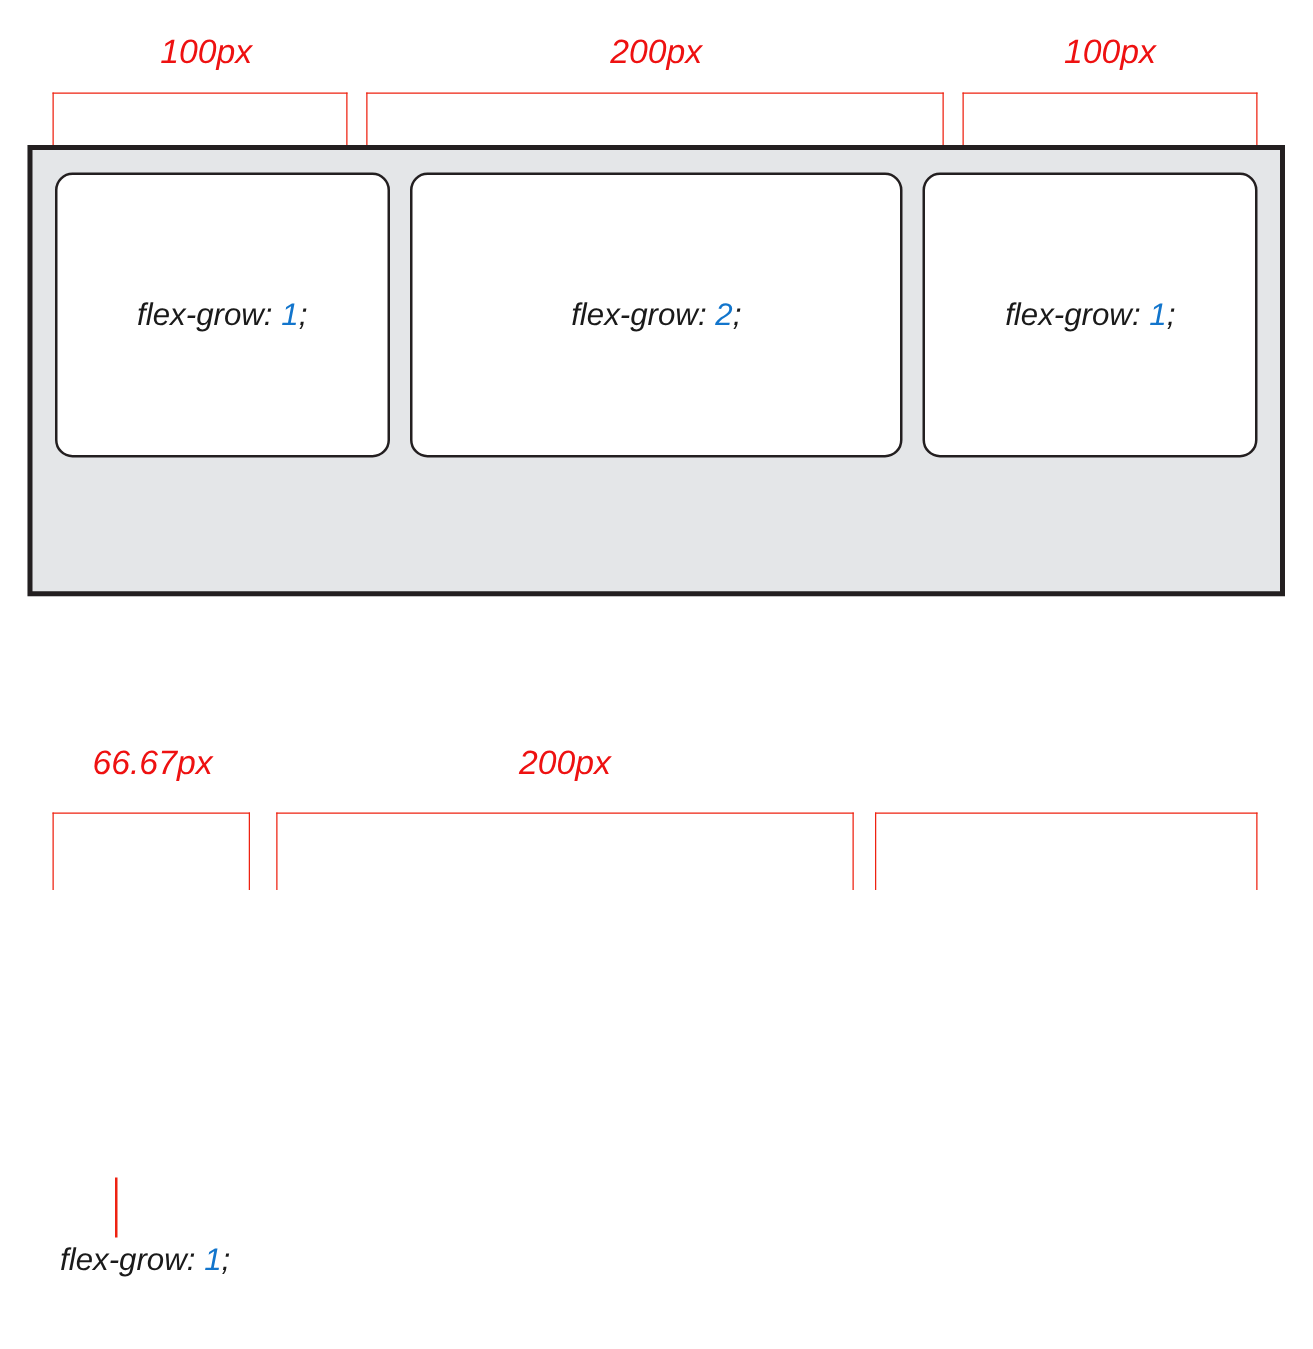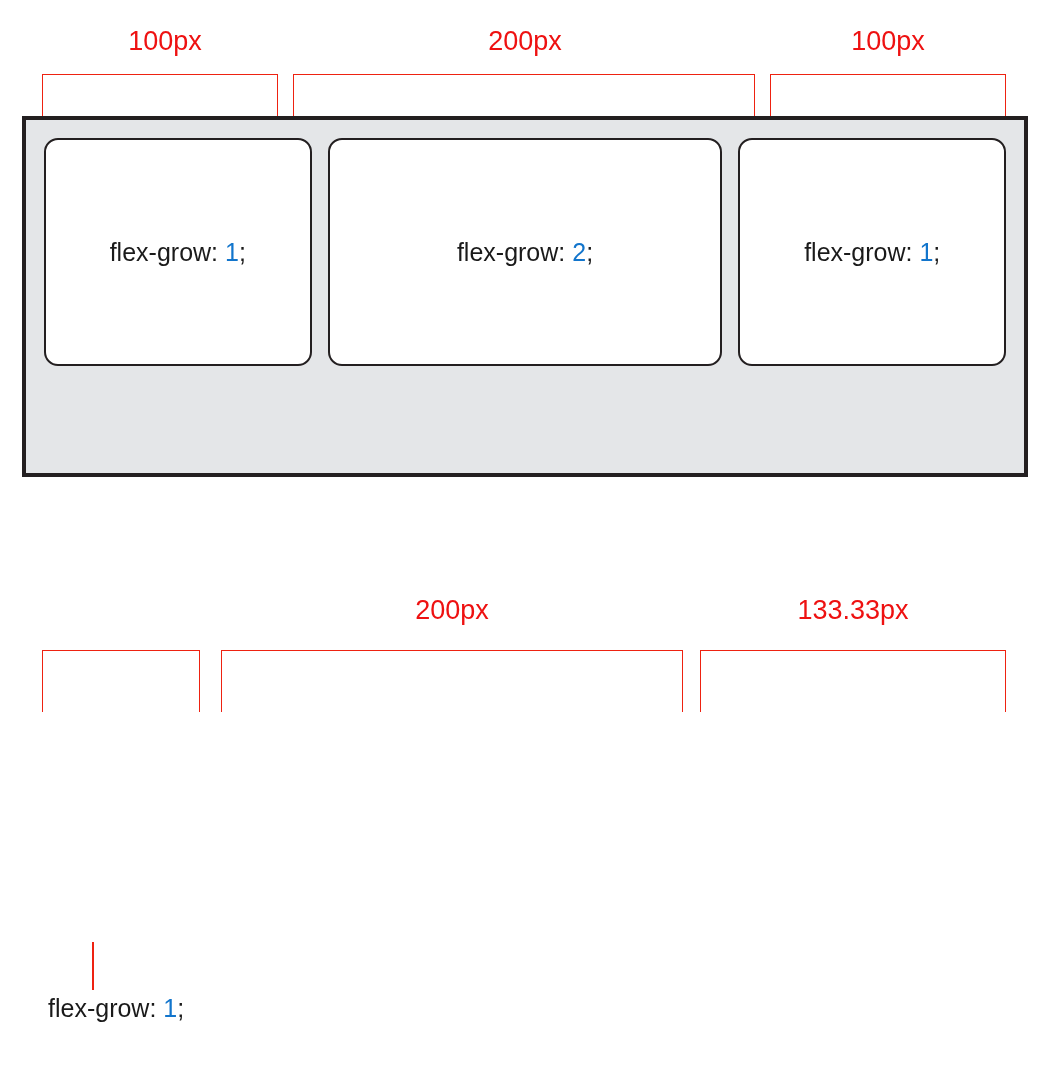--- a/index.html
+++ b/index.html
@@ -13,20 +13,21 @@
     position: relative;
     font-family: "Liberation Sans", sans-serif;
     overflow: hidden;
   }
 
   
   .figure {
     position: absolute;
     left: 0;
     width: 882px;
+    font-style: italic;
   }
   #figure-1 { top: 0;   height: 540px; }
   #figure-2 { top: 560px; height: 519px; }
 
   
   .bracket-layer {
     position: absolute;
     left: 0;
     top: 0;
     width: 1050px;
@@ -129,26 +130,26 @@
     </div>
     <div class="flex-item f1-item-3">
       <span class="item-label">flex-grow:</span>&nbsp;<span class="grow-value">1</span><span>;</span>
     </div>
   </div>
 </div>
 
 <div class="figure" id="figure-2">
 
   <div class="bracket-layer">
+    <div class="bracket-label" style="left: 22px; top: 37px; width: 200px;">66.67px</div>
     <div class="bracket" style="left: 42px; top: 90px; width: 158px; height: 62px;"></div>
 
     <div class="bracket-label" style="left: 221px; top: 37px; width: 462px;">200px</div>
     <div class="bracket" style="left: 221px; top: 90px; width: 462px; height: 62px;"></div>
 
-    <div class="bracket-label" style="left: 700px; top: 37px; width: 306px;">133.33px</div>
     <div class="bracket" style="left: 700px; top: 90px; width: 306px; height: 62px;"></div>
   </div>
 
   <div class="callout-line" style="left: 92px; top: 382px; height: 48px;"></div>
   <div class="callout-label" style="left: 48px; top: 436px;">
     <span class="item-label">flex-grow:</span>&nbsp;<span class="grow-value">1</span><span>;</span>
   </div>
 </div>
 
 </body></html>

